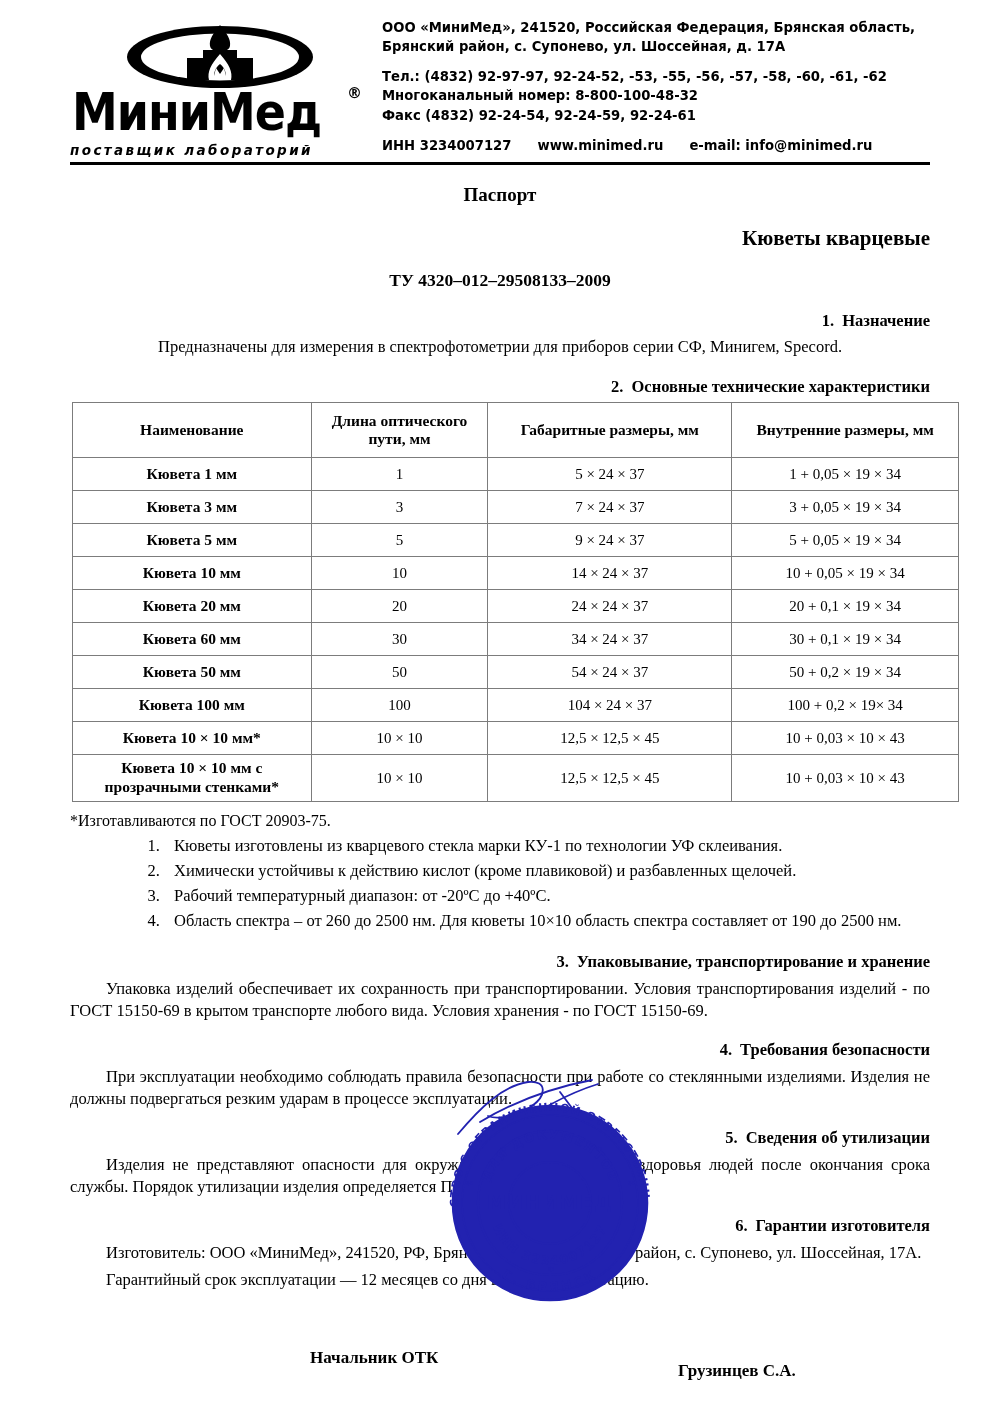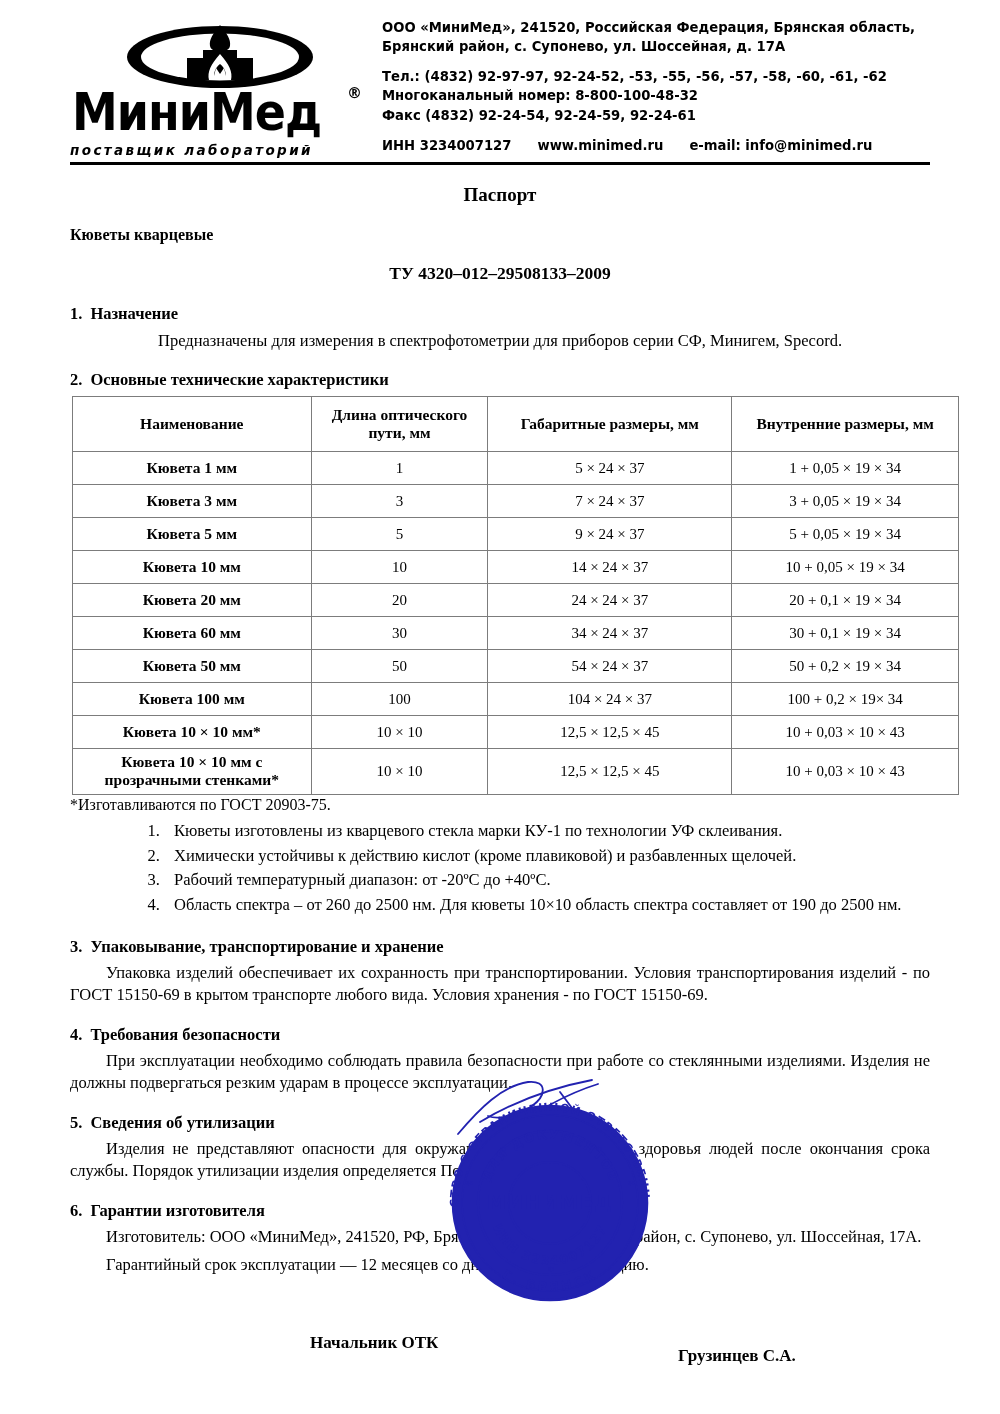--- a/index.html
+++ b/index.html
@@ -98,33 +98,33 @@
     font-size: 16.5px;
     line-height: 1.3;
   }
   .doc-title {
     text-align: center;
     font-weight: bold;
     font-size: 19px;
     margin-top: 18px;
   }
   .doc-sub {
-    text-align: left;
-    font-weight: bold;
-    font-size: 16px;
+    text-align: right;
+    font-weight: bold;
+    font-size: 21px;
     margin-top: 17px;
   }
   .doc-tu {
     text-align: center;
     font-weight: bold;
     font-size: 17.5px;
     margin-top: 17px;
   }
   .section-heading {
-    text-align: left;
+    text-align: right;
     font-weight: bold;
     font-size: 16.5px;
     margin-top: 18px;
     margin-bottom: 5px;
   }
   .section-heading .num { margin-right: 8px; }
   .para {
     text-align: justify;
     text-indent: 36px;
     margin: 0;
@@ -160,21 +160,21 @@
     height: 24px;
     line-height: 1.2;
   }
   table.spec col.c1 { width: 220px; }
   table.spec col.c2 { width: 163px; }
   table.spec col.c3 { width: 225px; }
   table.spec col.c4 { width: 209px; }
 
   .footnote {
     font-size: 16px;
-    margin-top: 0;
+    margin-top: 9px;
   }
   ol.features {
     margin: 3px 0 8px 0;
     padding-left: 94px;
     font-size: 16.5px;
     line-height: 1.5;
   }
   ol.features li { padding-left: 10px; }
 
   

